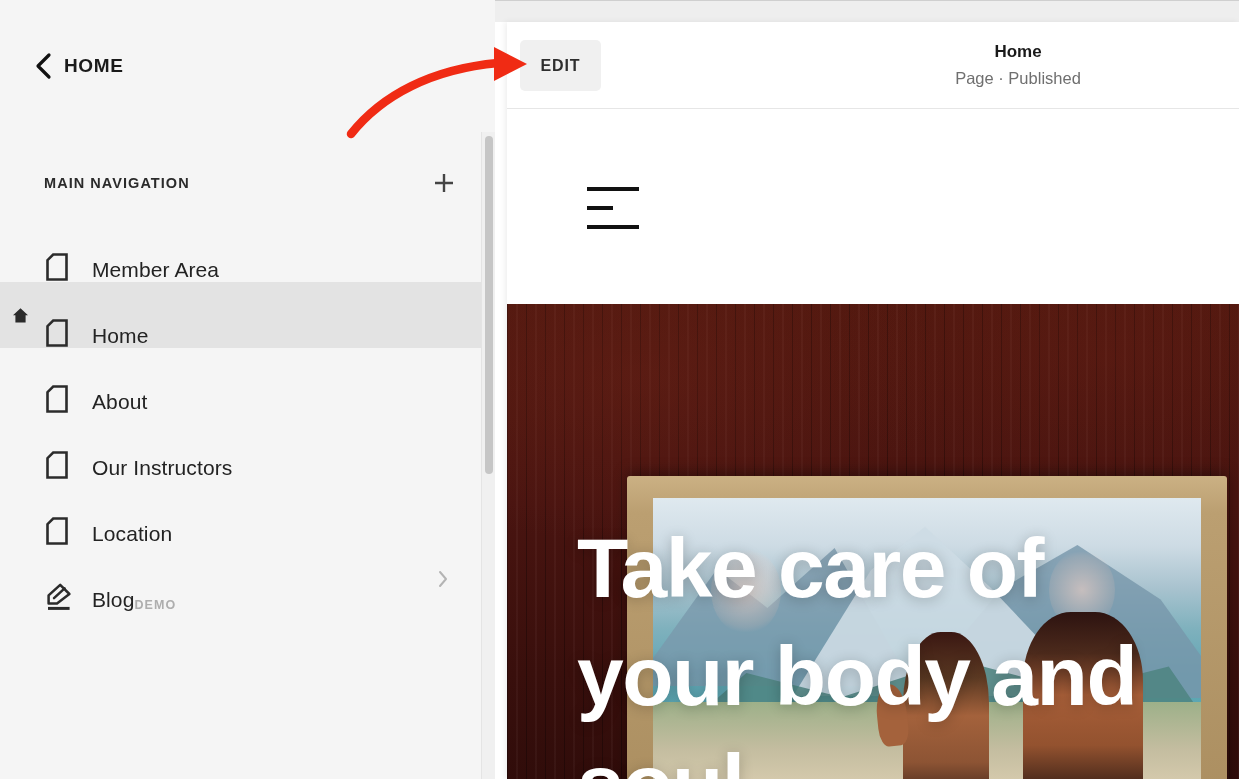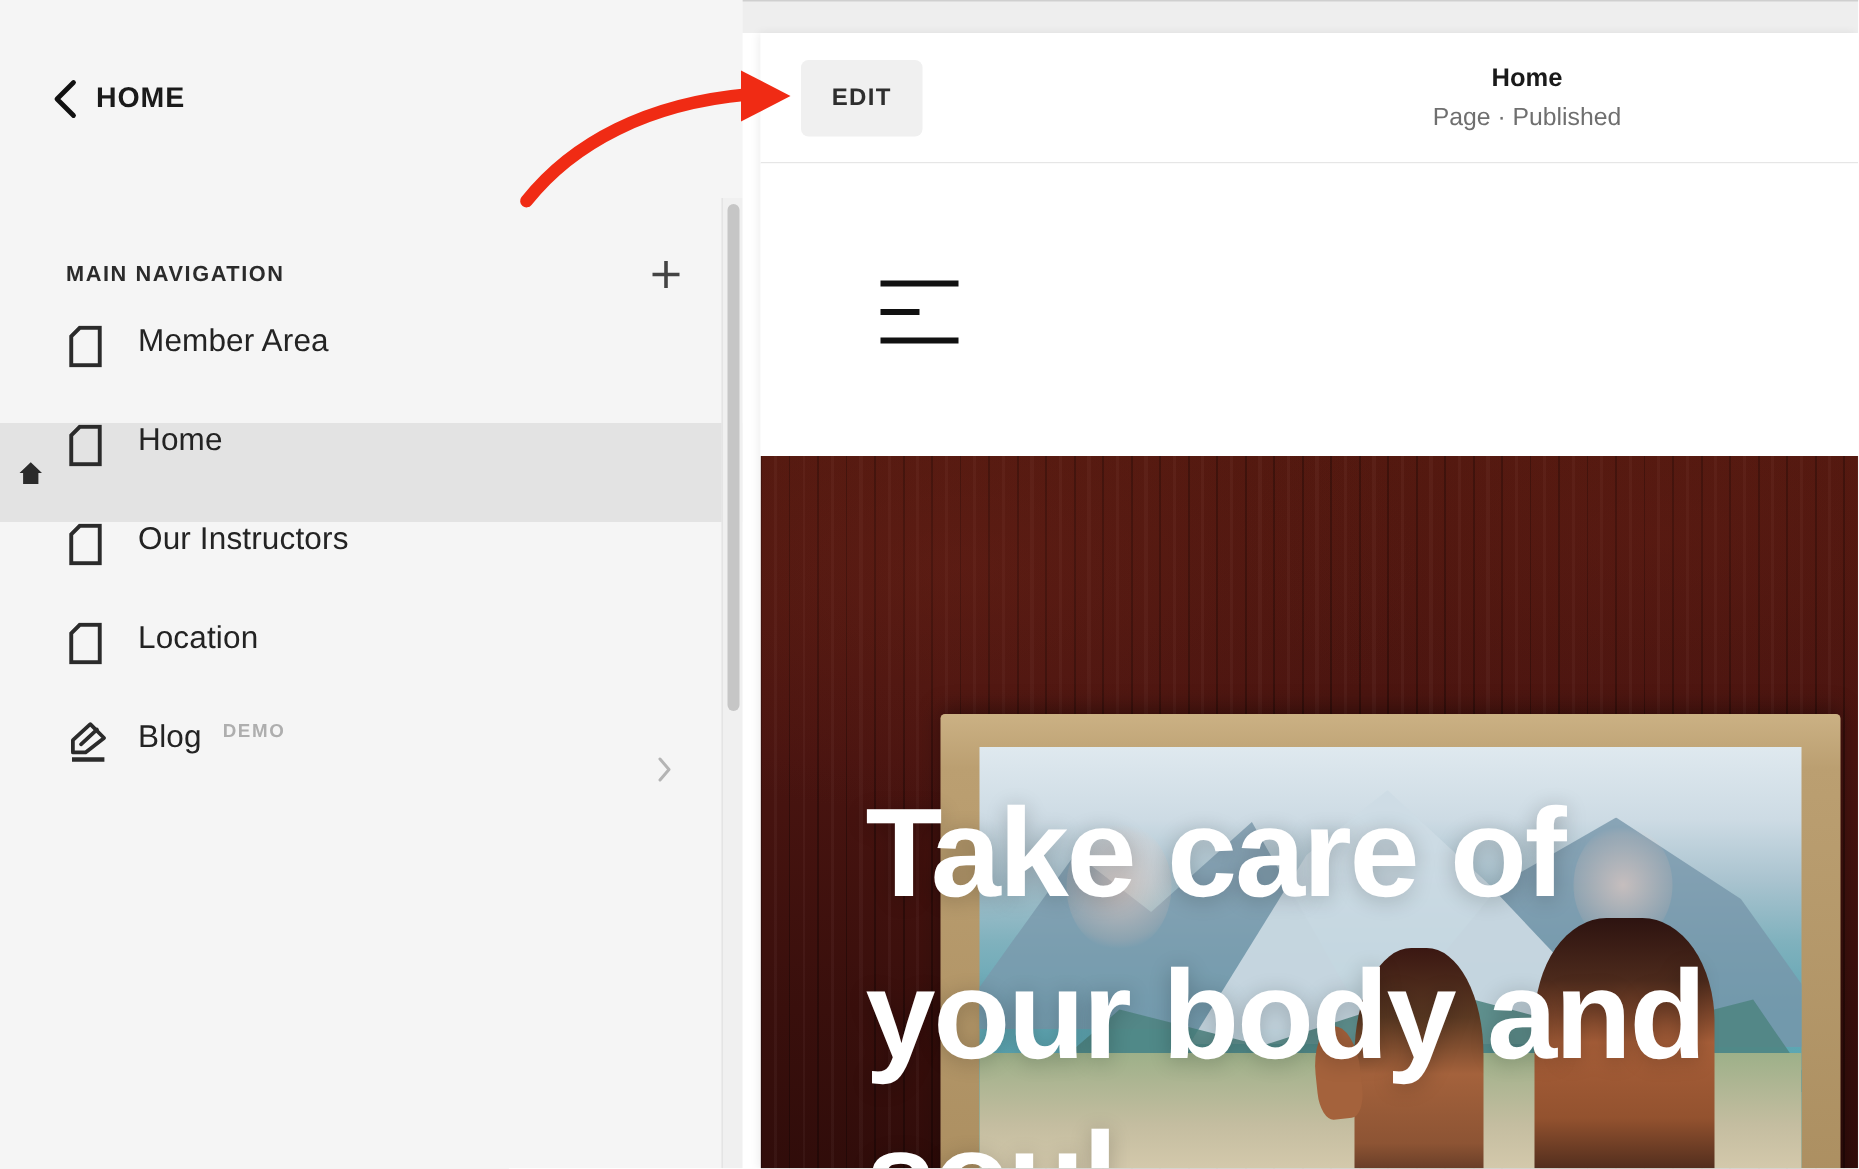--- a/index.html
+++ b/index.html
@@ -108,21 +108,21 @@
     width: 26px; height: 26px;
     display: flex; align-items: center; justify-content: center;
     cursor: pointer;
   }
   .plus-btn svg { display: block; }
 
   .nav-item {
     position: relative;
     height: 66px;
     display: flex;
-    align-items: flex-start;
+    align-items: flex-end;
     padding-left: 0;
     cursor: pointer;
   }
   .nav-item.selected { background: #e3e3e3; }
 
   .home-marker {
     position: absolute;
     left: 11px;
     top: 50%;
     transform: translateY(-50%);
@@ -142,21 +142,20 @@
   .nav-icon svg { display: block; }
 
   .nav-label {
     margin-left: 20px;
     font-size: 21px;
     color: #232323;
     letter-spacing: 0.1px;
     white-space: nowrap;
   }
   .nav-badge {
-    margin-left: 14px;
     font-size: 12.5px;
     font-weight: bold;
     letter-spacing: 1.1px;
     color: #aeaeae;
     text-transform: uppercase;
   }
   .nav-chevron {
     position: absolute;
     right: 44px;
     top: 50%;
@@ -201,21 +200,21 @@
   }
 
   .panel-header {
     position: relative;
     height: 87px;
     background: #ffffff;
     border-bottom: 1px solid #e6e6e6;
   }
   .edit-button {
     position: absolute;
-    left: 27px; top: 18px;
+    left: 13px; top: 18px;
     width: 81px; height: 51px;
     background: #f0f0f0;
     border: none;
     border-radius: 5px;
     font-family: "Liberation Sans", sans-serif;
     font-size: 16px;
     font-weight: bold;
     letter-spacing: 0.9px;
     color: #2e2e2e;
     cursor: pointer;
@@ -468,20 +467,28 @@
           </svg>
         </span>
         <span class="nav-icon">
           <svg width="22" height="28" viewBox="0 0 22 28" aria-hidden="true">
             <path d="M7.2 1.5 L20.5 1.5 L20.5 26.5 L1.5 26.5 L1.5 7.2 Z" fill="none" stroke="#2b2b2b" stroke-width="2.6" stroke-linejoin="miter"></path>
           </svg>
         </span>
         <span class="nav-label">Home</span>
       </div>
 
+      <div class="nav-item">
+        <span class="nav-icon">
+          <svg width="22" height="28" viewBox="0 0 22 28" aria-hidden="true">
+            <path d="M7.2 1.5 L20.5 1.5 L20.5 26.5 L1.5 26.5 L1.5 7.2 Z" fill="none" stroke="#2b2b2b" stroke-width="2.6" stroke-linejoin="miter"></path>
+          </svg>
+        </span>
+        <span class="nav-label">About</span>
+      </div>
 
       <div class="nav-item">
         <span class="nav-icon">
           <svg width="22" height="28" viewBox="0 0 22 28" aria-hidden="true">
             <path d="M7.2 1.5 L20.5 1.5 L20.5 26.5 L1.5 26.5 L1.5 7.2 Z" fill="none" stroke="#2b2b2b" stroke-width="2.6" stroke-linejoin="miter"></path>
           </svg>
         </span>
         <span class="nav-label">Our Instructors</span>
       </div>
 

